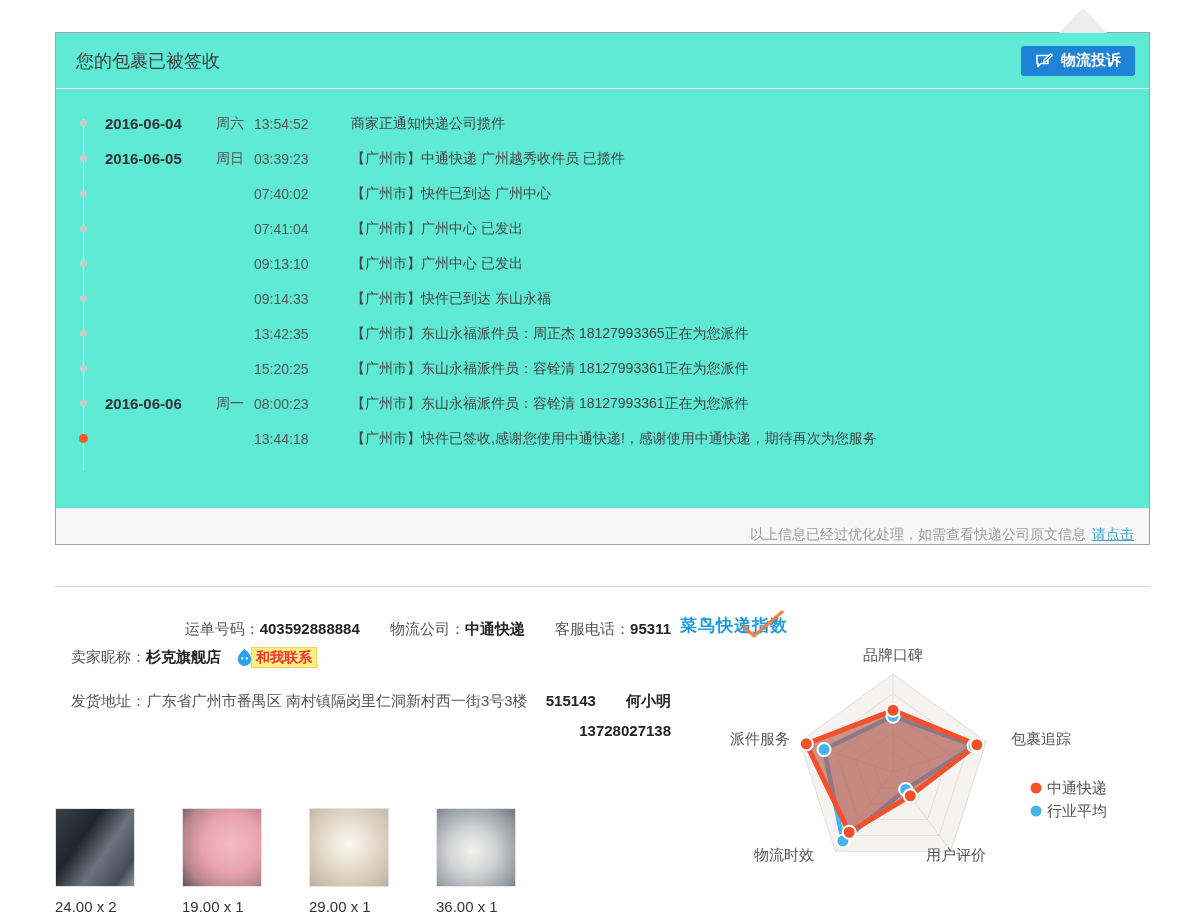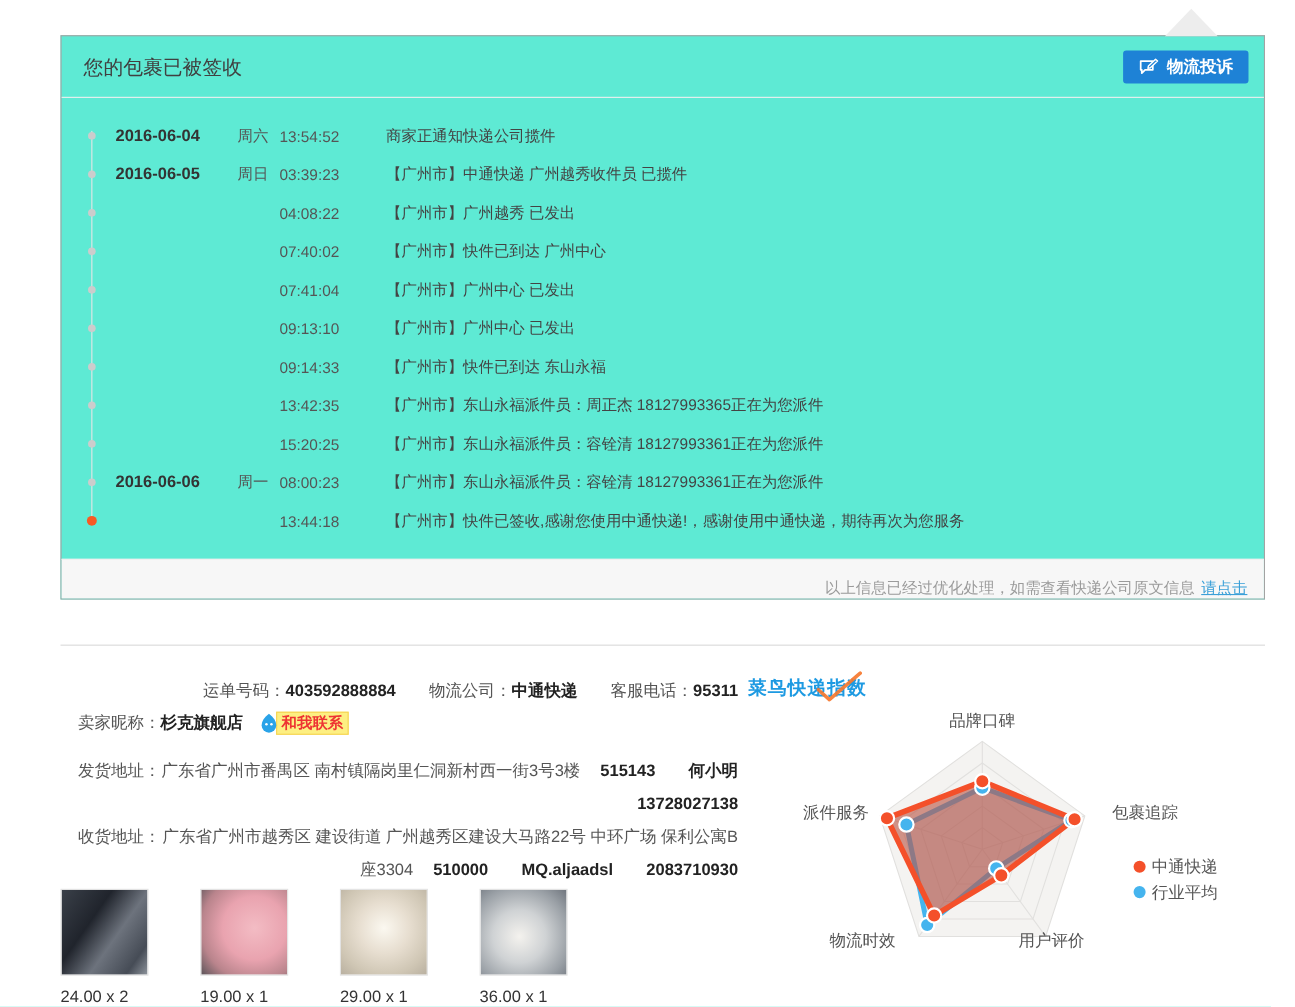--- a/index.html
+++ b/index.html
@@ -112,27 +112,20 @@
             <span class="t-dot"></span>
             <span class="t-date">2016-06-05</span>
             <span class="t-day">周日</span>
             <span class="t-time">03:39:23</span>
             <span class="t-desc">【广州市】中通快递 广州越秀收件员 已揽件</span>
           </div>
           <div class="t-row">
             <span class="t-dot"></span>
             <span class="t-date"></span>
             <span class="t-day"></span>
-            <span class="t-time">04:08:22</span>
-            <span class="t-desc">【广州市】广州越秀 已发出</span>
-          </div>
-          <div class="t-row">
-            <span class="t-dot"></span>
-            <span class="t-date"></span>
-            <span class="t-day"></span>
             <span class="t-time">07:40:02</span>
             <span class="t-desc">【广州市】快件已到达 广州中心</span>
           </div>
           <div class="t-row">
             <span class="t-dot"></span>
             <span class="t-date"></span>
             <span class="t-day"></span>
             <span class="t-time">07:41:04</span>
             <span class="t-desc">【广州市】广州中心 已发出</span>
           </div>
@@ -212,29 +205,20 @@
     <div class="addr-block">
       <span class="addr-label">发货地址：</span>
       <span class="addr-text">
         <span>广东省广州市番禺区 南村镇隔岗里仁洞新村西一街3号3楼</span>
         <span class="sp-s"></span><span class="d-val">515143</span>
         <span class="sp"></span><span class="d-val">何小明</span>
         <span class="sp-s"></span><span class="d-val">13728027138</span>
       </span>
     </div>
 
-    <div class="addr-block">
-      <span class="addr-label">收货地址：</span>
-      <span class="addr-text">
-        <span>广东省广州市越秀区 建设街道 广州越秀区建设大马路22号 中环广场 保利公寓B座3304</span>
-        <span class="sp-s"></span><span class="d-val">510000</span>
-        <span class="sp"></span><span class="d-val">MQ.aljaadsl</span>
-        <span class="sp"></span><span class="d-val">2083710930</span>
-      </span>
-    </div>
   </div>
 
   <div class="products" id="products">
       <div class="product">
         <div class="thumb t1"></div>
         <div class="price">24.00 x 2</div>
       </div>
       <div class="product">
         <div class="thumb t2"></div>
         <div class="price">19.00 x 1</div>

